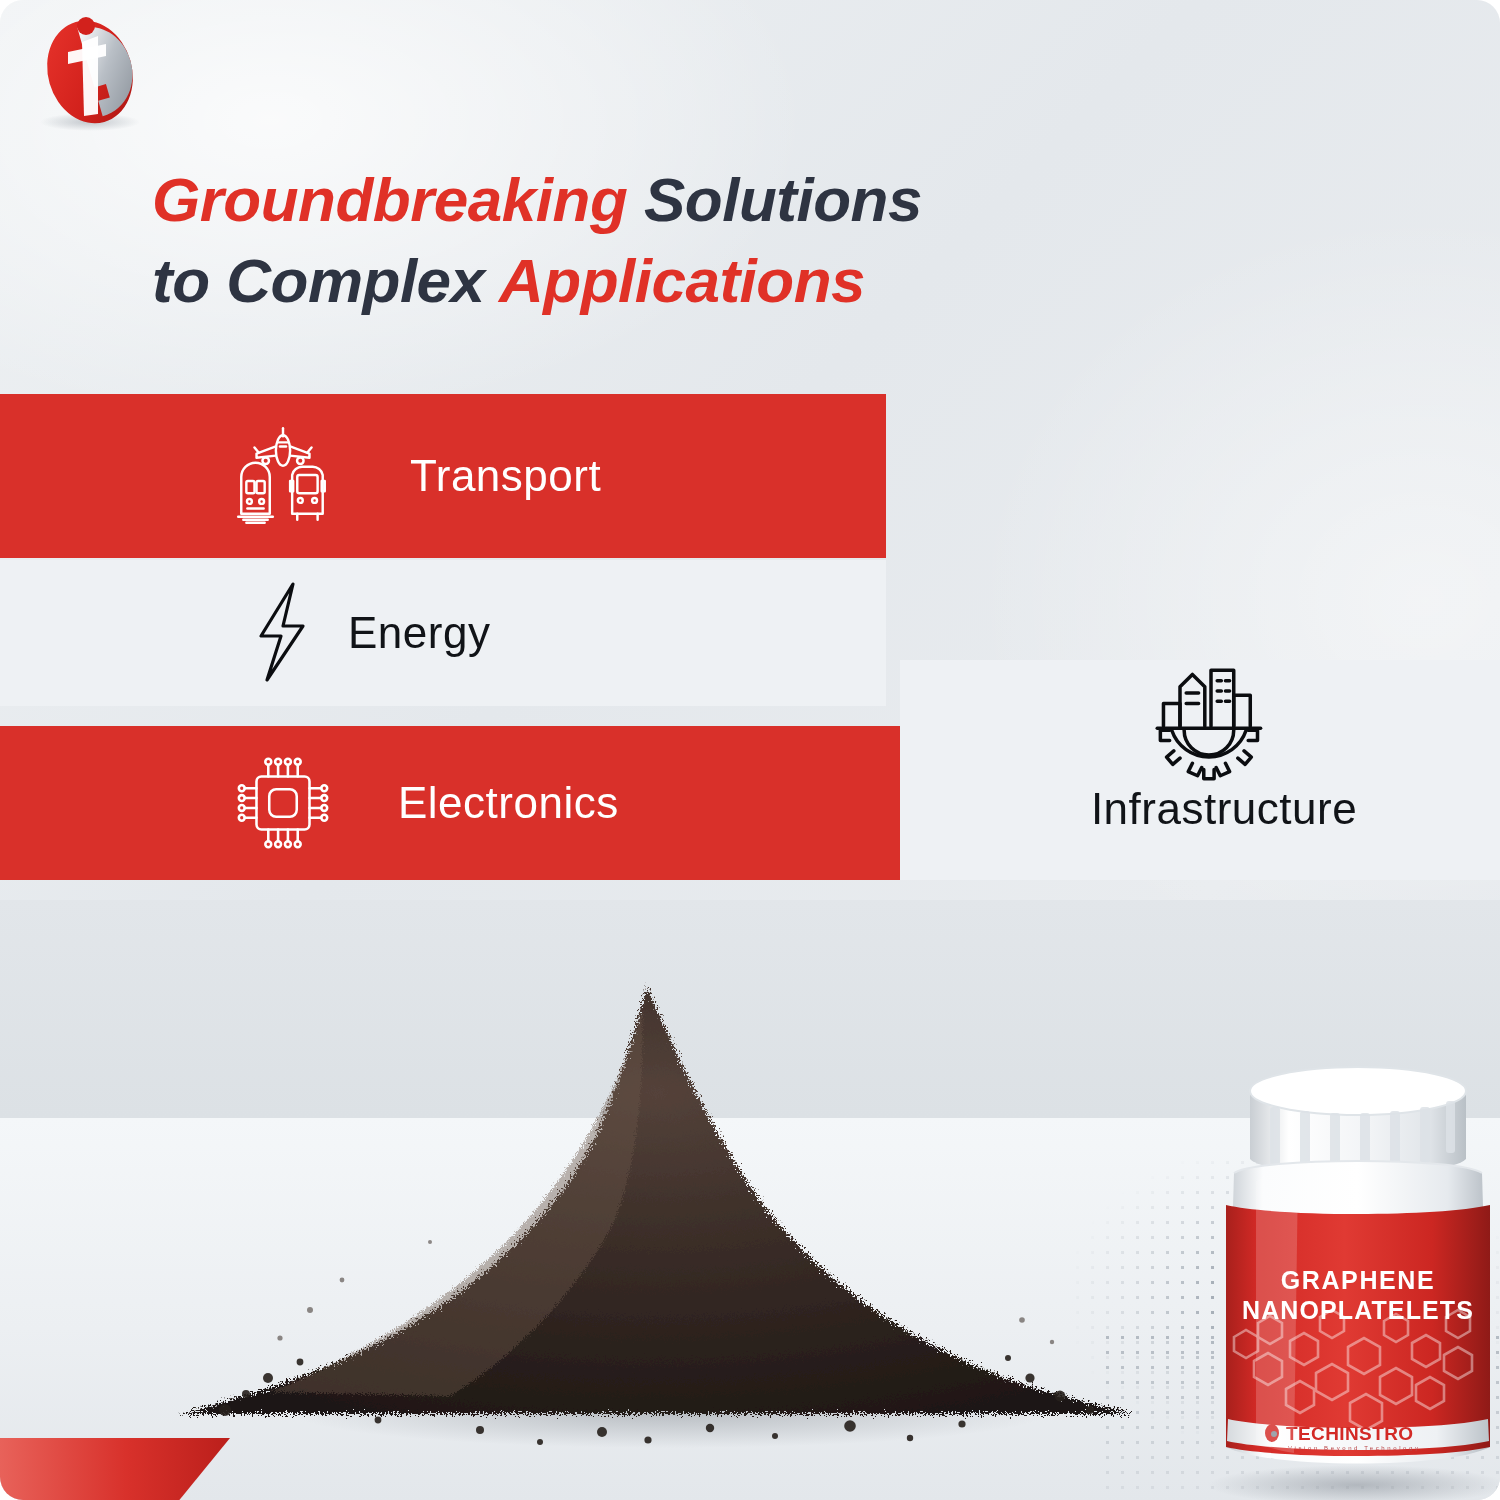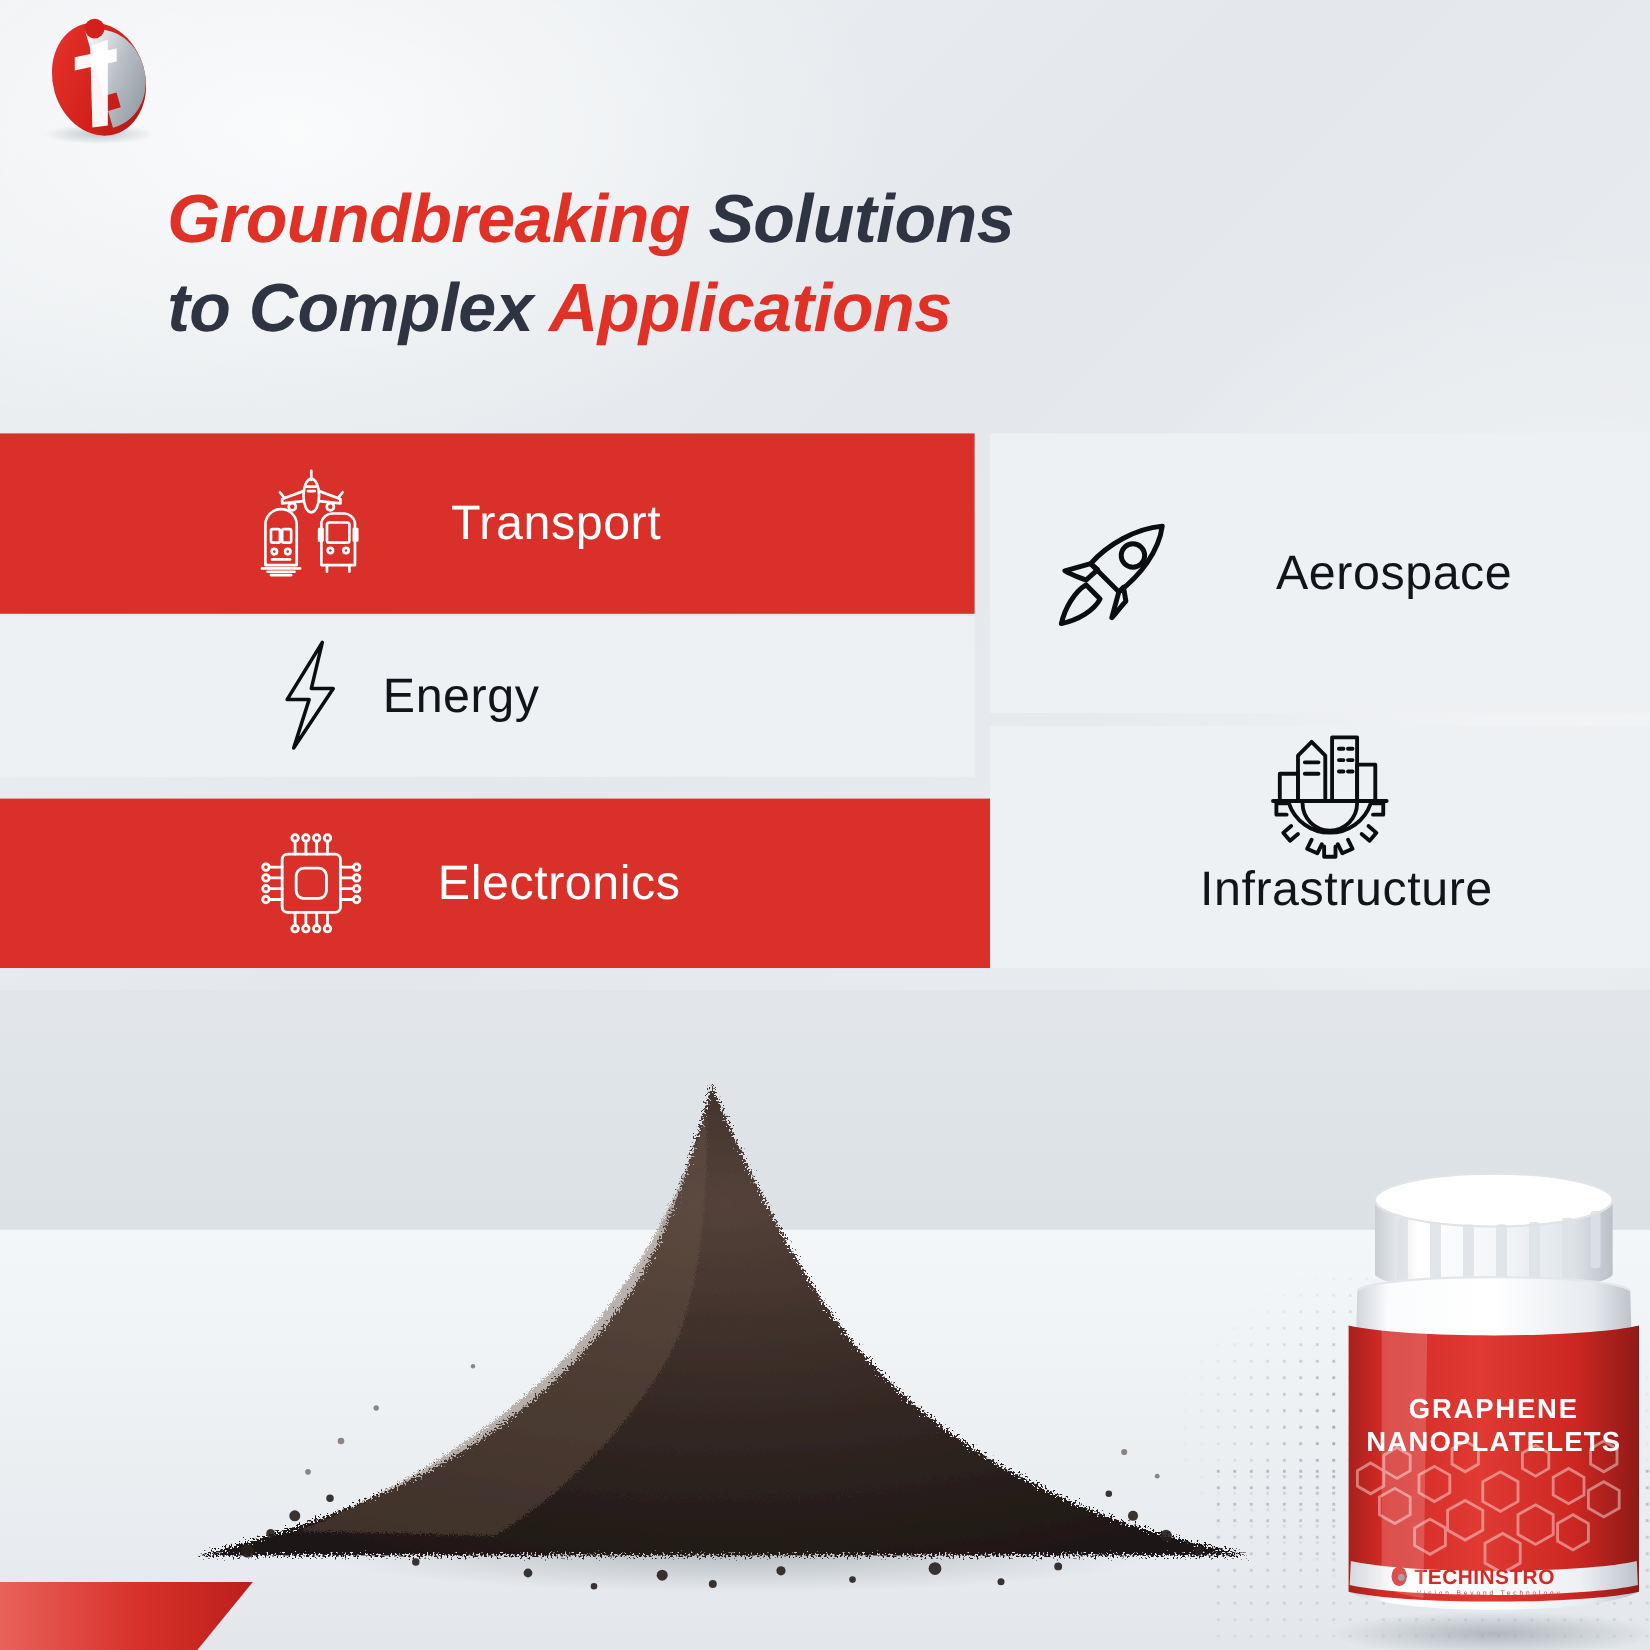--- a/index.html
+++ b/index.html
@@ -9,20 +9,21 @@
   }
   body {
     font-family: "Liberation Sans", sans-serif;
   }
   #poster {
     position: relative;
     width: 1500px;
     height: 1500px;
     overflow: hidden;
     background: linear-gradient(135deg, #eef1f3 0%, #e4e8ec 40%, #e9ecef 70%, #dfe4e8 100%);
+    border-radius: 23px;
   }
 
   
   .bg-sheen {
     position: absolute;
     inset: 0;
     background:
       radial-gradient(ellipse 900px 500px at 18% 8%, rgba(255,255,255,0.75) 0%, rgba(255,255,255,0) 60%),
       radial-gradient(ellipse 700px 600px at 95% 40%, rgba(255,255,255,0.45) 0%, rgba(255,255,255,0) 65%);
     pointer-events: none;
@@ -290,37 +291,20 @@
           <path d="M82 40 h12 M82 50 h12 M82 60 h12 M82 70 h12"></path>
           <circle cx="97" cy="40" r="3"></circle>
             <circle cx="97" cy="50" r="3"></circle>
           <circle cx="97" cy="60" r="3"></circle>
             <circle cx="97" cy="70" r="3"></circle>
         </svg>
       </div>
       <div class="card-label">Electronics</div>
     </div>
 
-    <div class="card light card-aerospace">
-      <div class="card-icon">
-        <svg viewBox="0 0 120 120" width="128" height="128" fill="none" stroke="#0b0d10" stroke-width="4.2" stroke-linecap="round" stroke-linejoin="round">
-
-          <path d="M99 20 C 76 22 52 36 38 52 L 62 76 C 80 62 96 42 99 20 Z"></path>
-
-          <path d="M38 52 L 16 58 C 22 62 30 64 34 66 L 44 57 Z"></path>
-
-          <path d="M62 76 L 56 98 C 60 94 64 88 68 84 L 66 72 Z"></path>
-
-          <circle cx="74" cy="45" r="10"></circle>
-
-          <path d="M34 70 C 24 76 16 90 13 103 C 27 100 41 92 46 82 Z"></path>
-        </svg>
-      </div>
-      <div class="card-label">Aerospace</div>
-    </div>
 
     <div class="card light card-infrastructure">
       <div class="card-icon">
         <svg viewBox="0 0 120 120" width="124" height="124" fill="none" stroke="#0b0d10" stroke-width="3.4" stroke-linecap="round" stroke-linejoin="round">
 
           <path d="M14 64 v-22 h16 v22"></path>
           <path d="M30 64 V26 L42 14 L54 26 V64"></path>
           <path d="M60 64 V10 h22 v54"></path>
           <path d="M82 64 V34 h16 v30"></path>
           <path d="M36 32 h12 M36 42 h12"></path>

